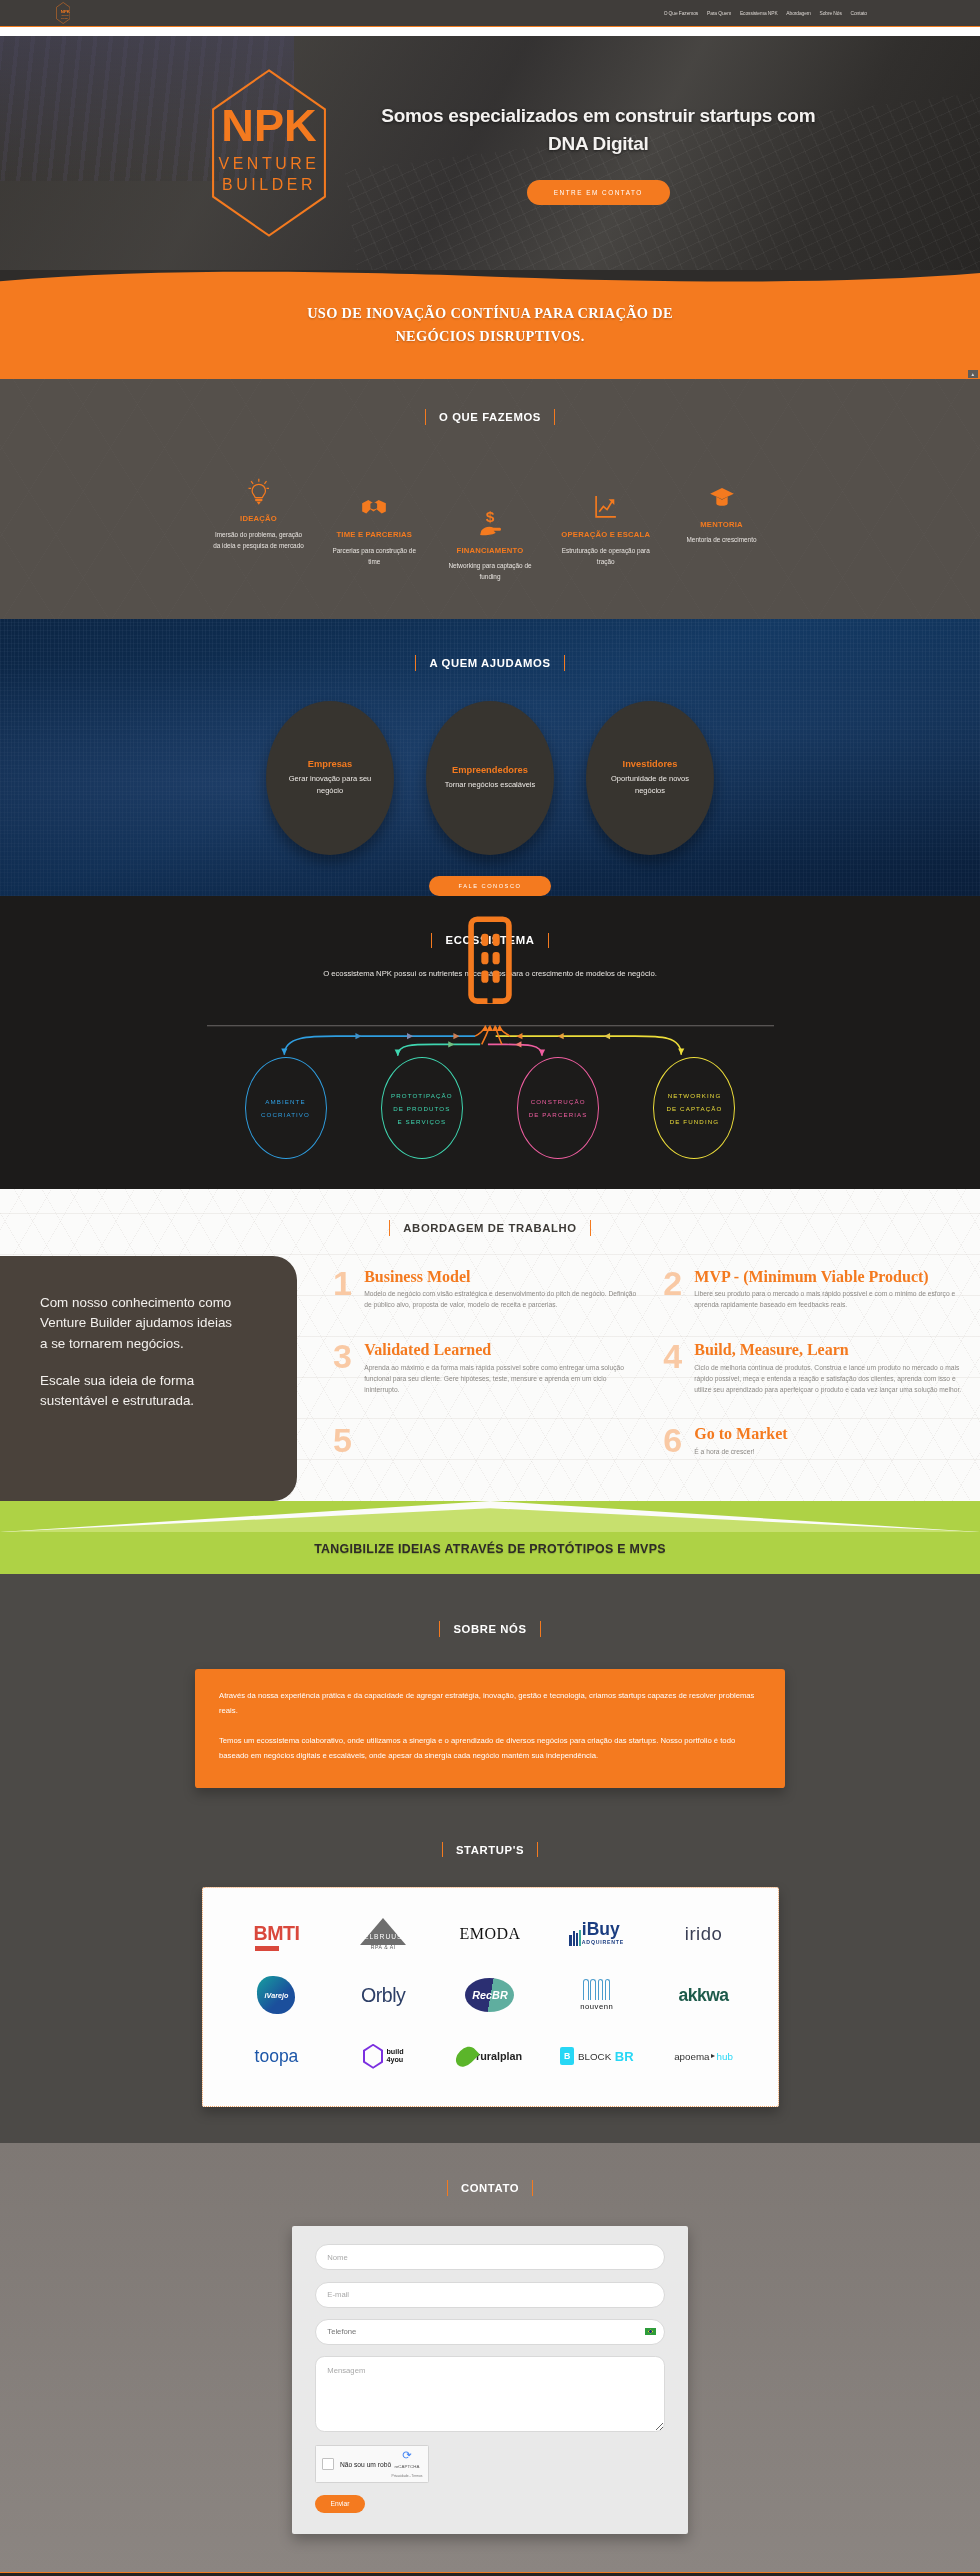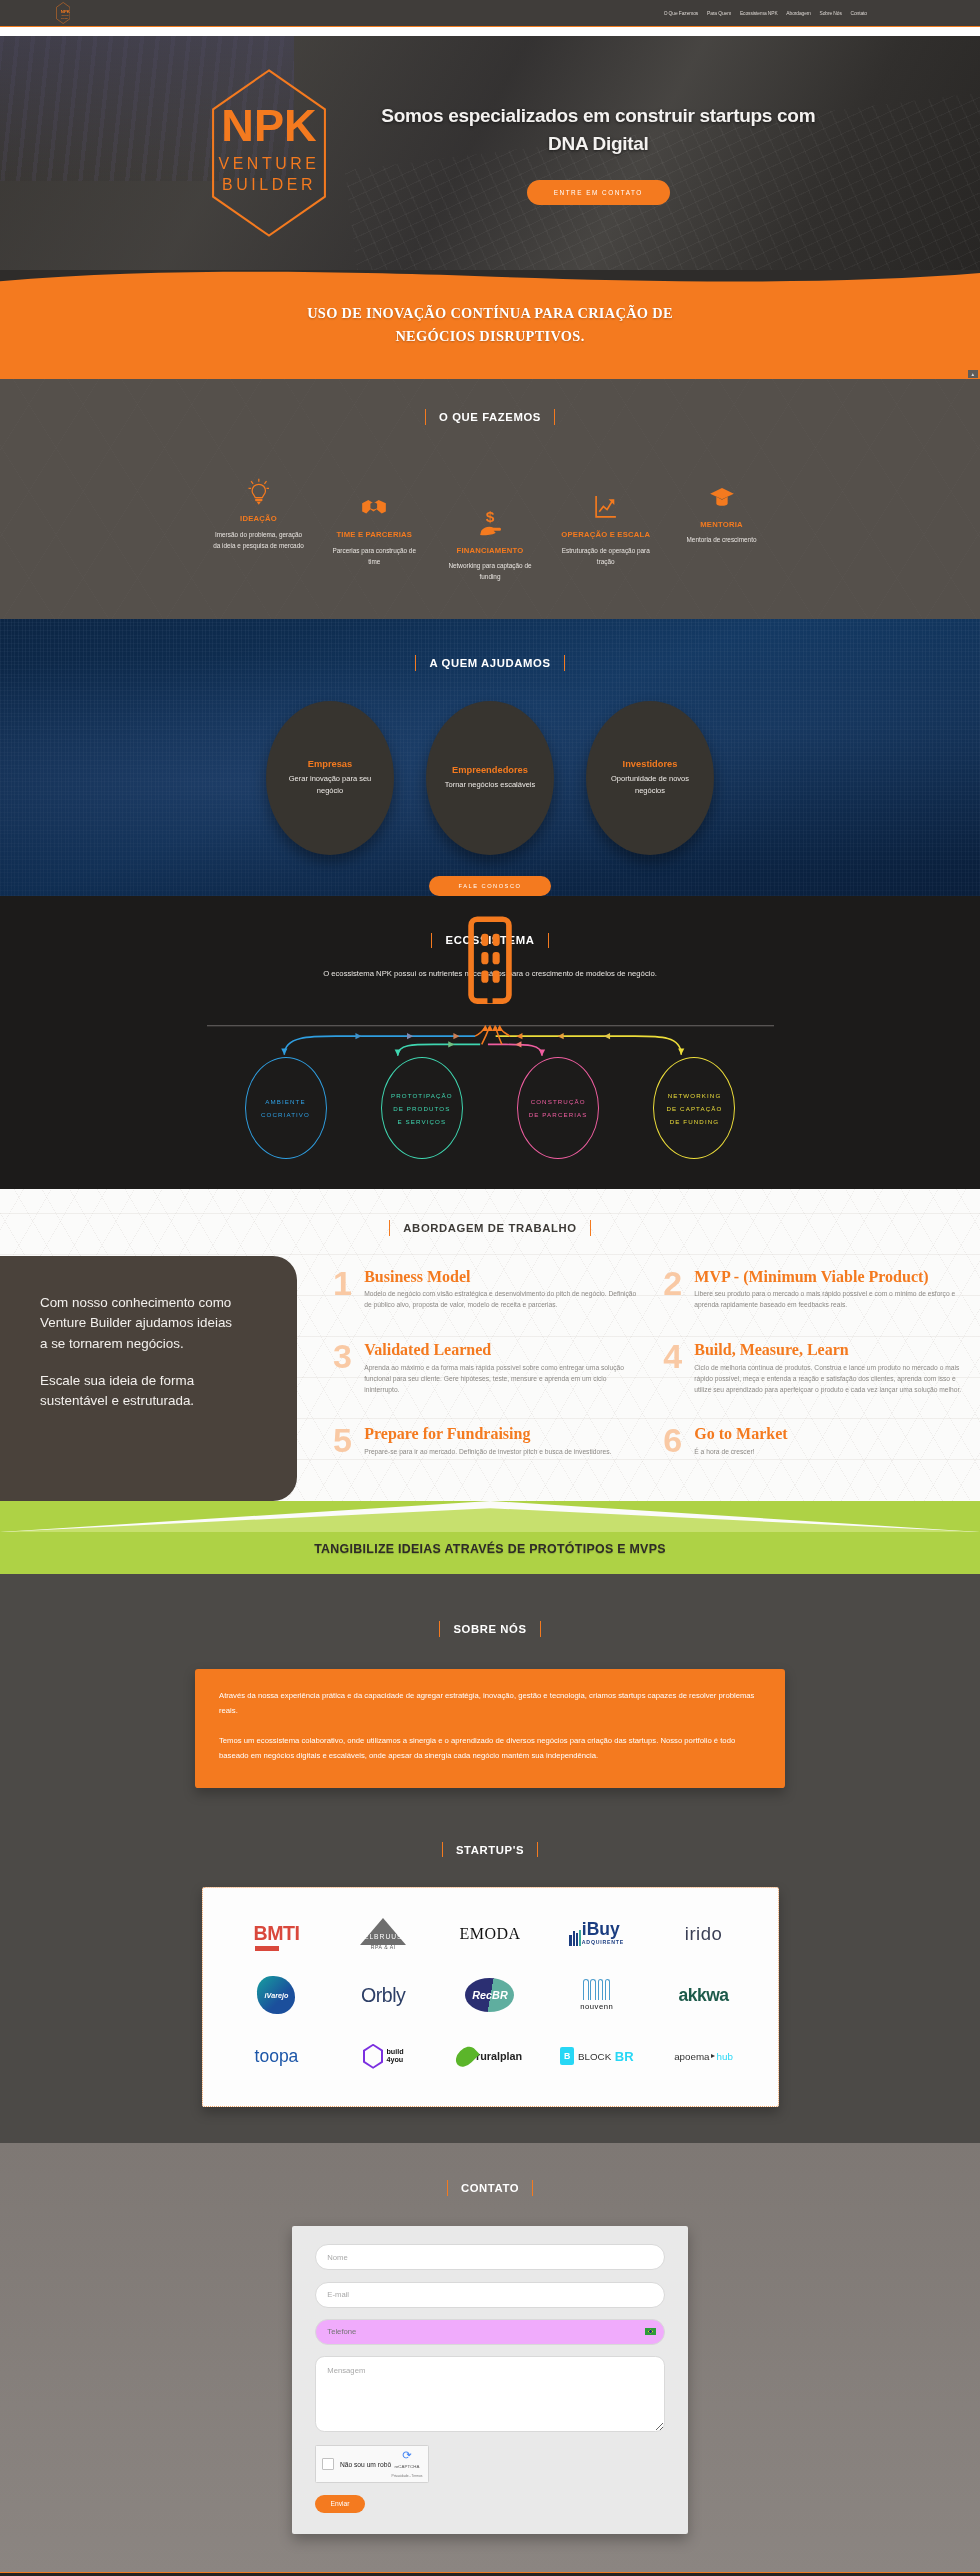--- a/index.html
+++ b/index.html
@@ -423,21 +423,21 @@
     border: 0.5px solid #d9d9d9; border-radius: 13.4px;
     background: #fff; margin-bottom: 11.3px;
     padding: 0 11.3px; font-size: 7.7px; color: #555;
     font-family: "Liberation Sans Narrow", "Liberation Sans", sans-serif;
     position: relative;
   }
   .fld::placeholder { color: #a9a9a9; }
   .fld.tel-wrap { padding: 0; border: none; background: none; position: relative; }
   .fld.tel-wrap input {
     width: 100%; height: 26px; border: 0.5px solid #d9d9d9; border-radius: 13.4px;
-    background: #f0abfc; padding: 0 24px 0 11.3px; font-size: 7.7px; color: #555;
+    background: #ffffff; padding: 0 24px 0 11.3px; font-size: 7.7px; color: #555;
     font-family: "Liberation Sans Narrow", "Liberation Sans", sans-serif;
   }
   .flag-br {
     position: absolute; right: 9.3px; top: 8.8px;
     width: 10.3px; height: 7.7px; background: #2d9c3a;
     display: flex; align-items: center; justify-content: center;
   }
   .flag-br i { width: 5.7px; height: 4.1px; background: #f5d32a; transform: rotate(0deg); clip-path: polygon(50% 0,100% 50%,50% 100%,0 50%); display:block; position:relative;}
   .flag-br i::after { content:""; position:absolute; left:1.5px; top:1px; width:2.6px;height:2.6px;border-radius:50%;background:#12377f; }
   textarea.fld {
@@ -732,24 +732,20 @@
           </div>
           <div class="step">
             <div class="num">4</div>
             <div class="txt">
               <h5>Build, Measure, Learn</h5>
               <p>Ciclo de melhoria contínua de produtos. Construa e lance um produto no mercado o mais rápido possível, meça e entenda a reação e satisfação dos clientes, aprenda com isso e utilize seu aprendizado para aperfeiçoar o produto e cada vez lançar uma solução melhor.</p>
             </div>
           </div>
           <div class="step">
             <div class="num">5</div>
-            <div class="txt">
-              <h5>Prepare for Fundraising</h5>
-              <p>Prepare-se para ir ao mercado. Definição de investor pitch e busca de investidores.</p>
-            </div>
           </div>
           <div class="step">
             <div class="num">6</div>
             <div class="txt">
               <h5>Go to Market</h5>
               <p>É a hora de crescer!</p>
             </div>
           </div>
         </div>
       </div>

